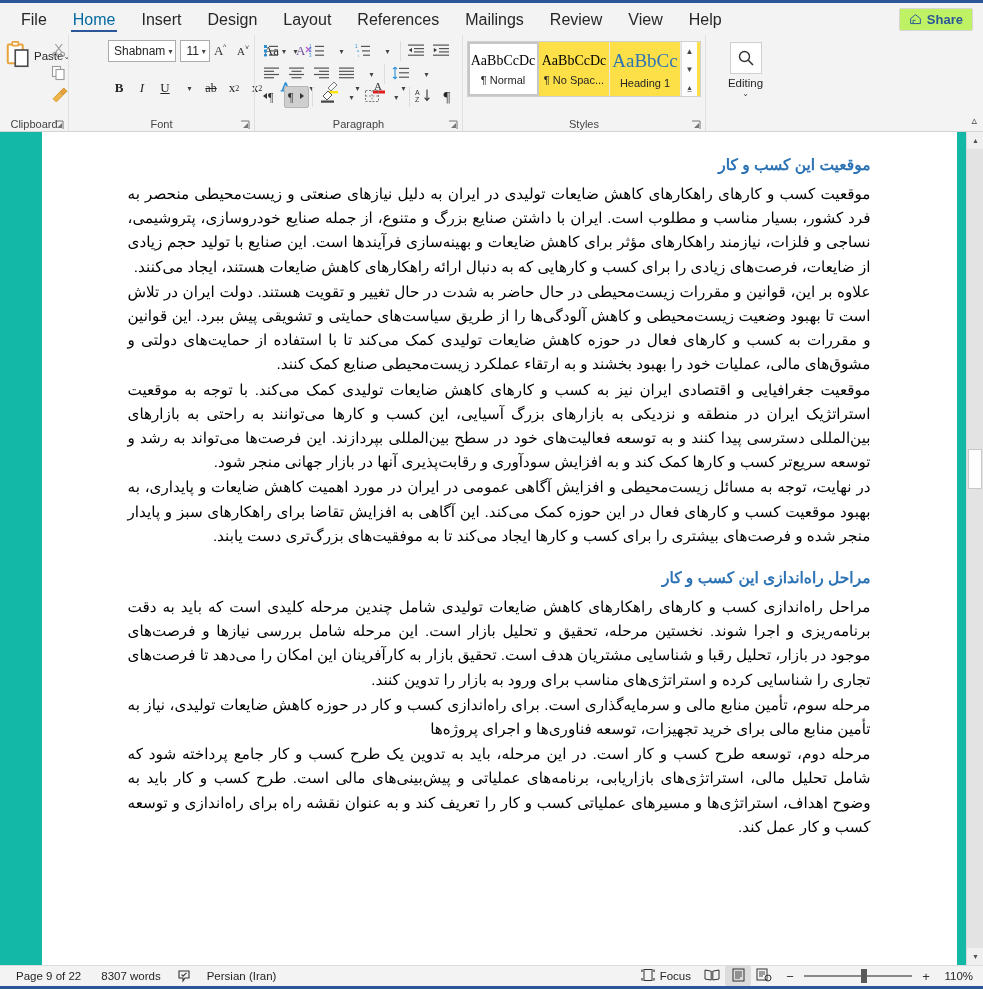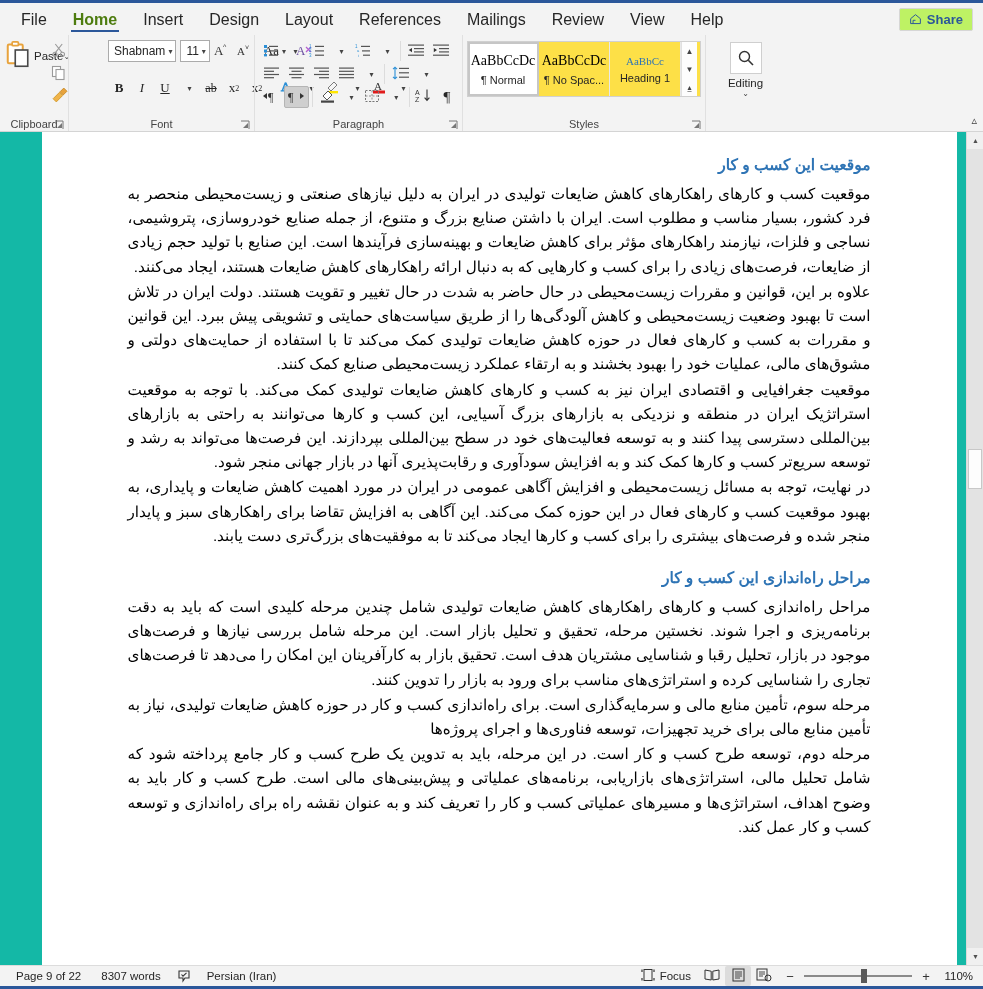--- a/index.html
+++ b/index.html
@@ -37,22 +37,22 @@
   .tab {
     font-size: 16px;
     color: #262626;
     padding: 4px 13px 7px 13px;
     line-height: 16px;
     cursor: default;
     position: relative;
     white-space: nowrap;
   }
   .tab.active {
-    font-weight: bold;
-    color: #4d7c0f;
+    font-weight: normal;
+    color: #0369a1;
   }
   .tab.active::after {
     content: "";
     position: absolute;
     left: 11px; right: 11px; bottom: 3px;
     height: 2.5px;
     background: #2b579a;
   }
   .share-btn {
     position: absolute;
@@ -163,21 +163,21 @@
     border: 1px solid #d0d0d0; background: #fde047; height: 56px;
   }
   .style-item {
     width: 71px; height: 100%;
     display: flex; flex-direction: column; align-items: center; justify-content: center;
     border-right: 1px solid #e8e8e8;
     cursor: default; overflow: hidden;
   }
   .style-item.sel { outline: 2px solid #c6c6c6; outline-offset: -2px; background: #fff; }
   .style-preview { font-size: 14px; color: #000; white-space: nowrap; font-family: "Liberation Serif", serif; }
-  .style-preview.h1 { color: #2e74b5; font-size: 11px; }
+  .style-preview.h1 { color: #2e74b5; font-size: 19px; }
   .style-name { font-size: 11px; color: #262626; margin-top: 5px; white-space: nowrap; }
   .gallery-nav {
     width: 16px; display: flex; flex-direction: column; justify-content: space-between;
     background: #fdfdfd; border-left: 1px solid #e0e0e0;
   }
   .gnav { height: 18px; display:flex; align-items:center; justify-content:center; font-size: 8px; color: #444; cursor: default;}
 
   
   .editgrp { width: 80px; }
   .edit-inner { display:flex; align-items:flex-start; justify-content:center; width:100%; padding-top:4px;}

